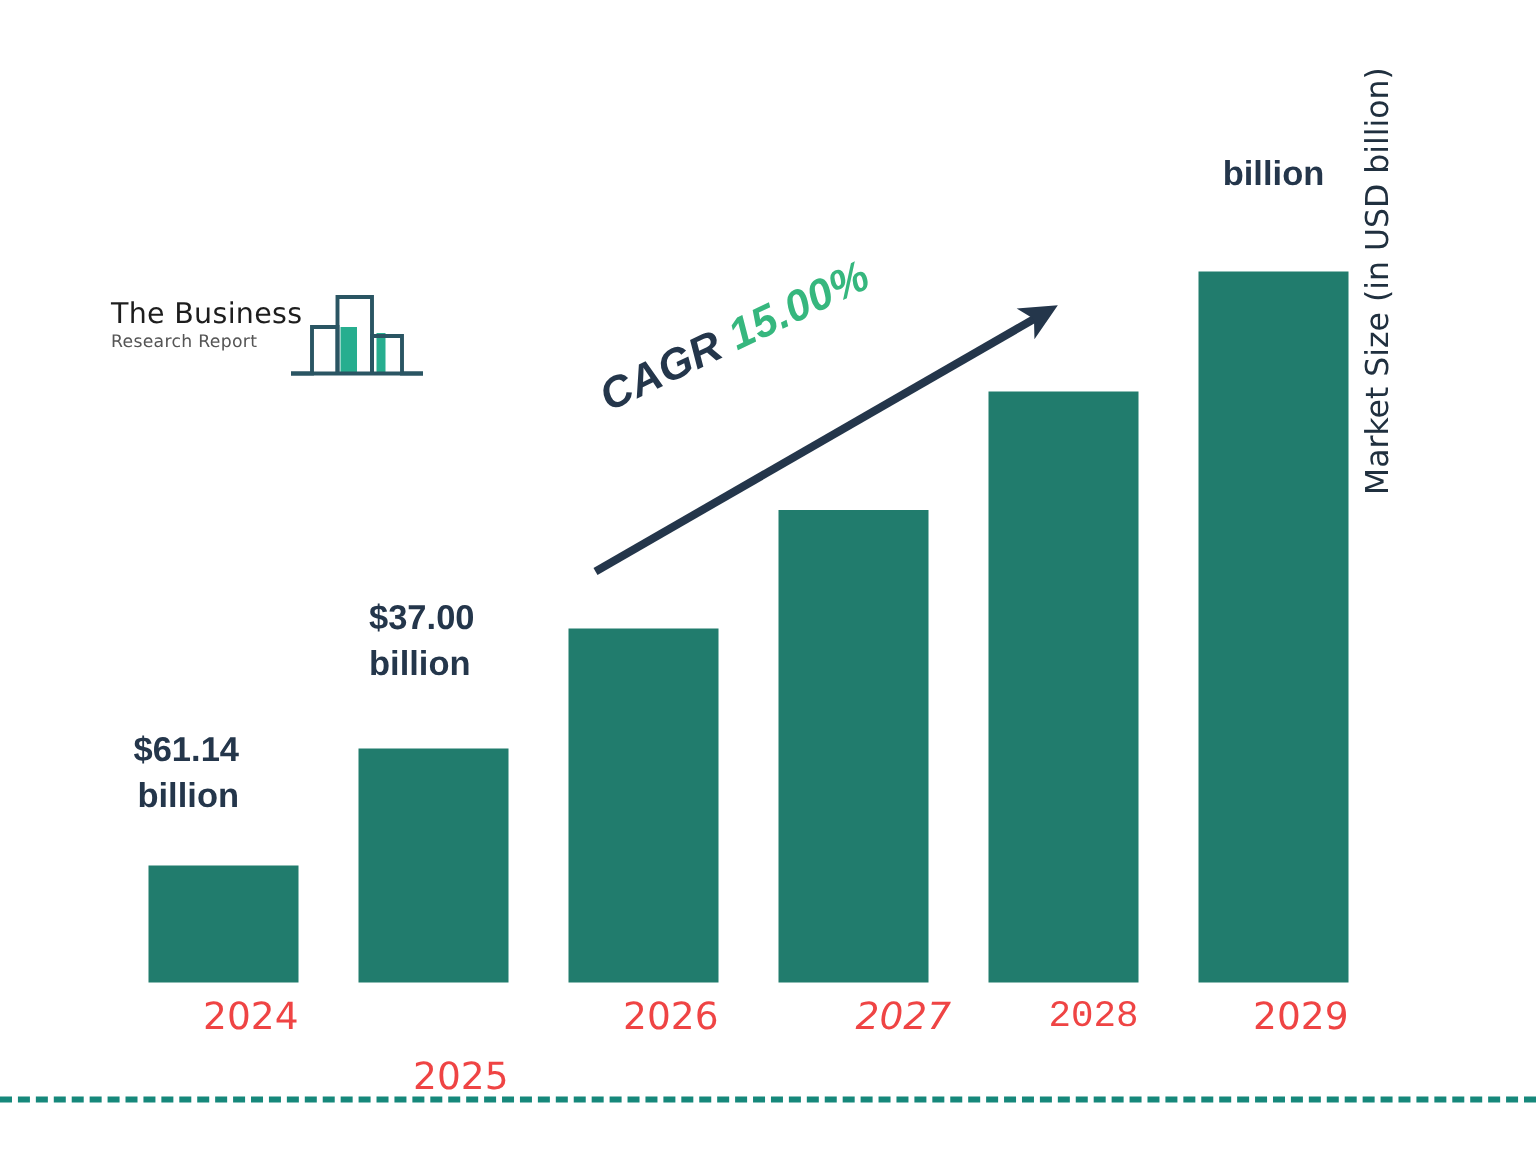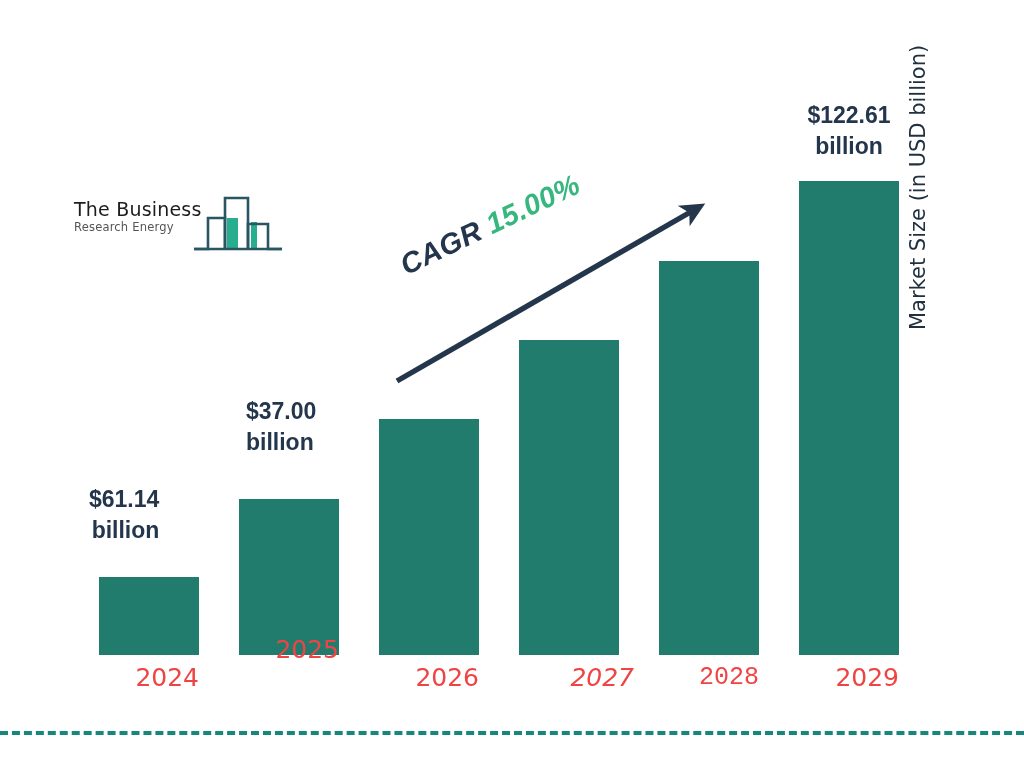--- a/index.html
+++ b/index.html
@@ -147,21 +147,21 @@
 </style>
 </head>
 <body>
 
 <div id="page">
 
 
   <div class="logo">
     <div class="logo-text-wrap">
       <div class="logo-line1">The Business</div>
-      <div class="logo-line2">Research Energy</div>
+      <div class="logo-line2">Research Report</div>
     </div>
     <div class="logo-mark">
       <svg width="92" height="62" viewBox="0 0 92 62">
         <path d="M2 57 H16 V26 H33 V57" fill="none" stroke="#2A5563" stroke-width="2.6"></path>
         <rect x="35" y="26" width="11" height="31" fill="#27AE8F"></rect>
         <path d="M33 57 V6 H56 V57" fill="none" stroke="#2A5563" stroke-width="2.6"></path>
         <rect x="59" y="30" width="6" height="27" fill="#27AE8F"></rect>
         <path d="M56 57 V32 H76 V57 H90" fill="none" stroke="#2A5563" stroke-width="2.6"></path>
         <path d="M2 57 H90" fill="none" stroke="#2A5563" stroke-width="2.6"></path>
       </svg>
@@ -179,40 +179,39 @@
     <div>$61.14</div>
     <div>billion</div>
   </div>
 
   <div class="bar-label" style="left:246px; top:396px;">
     <div>$37.00</div>
     <div>billion</div>
   </div>
 
   <div class="bar-label center" style="left:781px; top:100px; width:136px;">
-    <div>$122.61</div>
     <div>billion</div>
   </div>
 
   <svg class="arrow-svg">
     <defs>
       <marker id="ah" markerWidth="5.2" markerHeight="5.2" refX="2.6" refY="2.6" orient="auto">
         <path d="M0.4,0.4 L5,2.6 L0.4,4.8 L1.6,2.6 Z" fill="#24364B"></path>
       </marker>
     </defs>
     <line x1="397" y1="381" x2="694" y2="210" stroke="#24364B" stroke-width="5.4" stroke-linecap="butt" marker-end="url(#ah)"></line>
   </svg>
 
   <div class="cagr">
     <span class="lbl">CAGR</span>
     <span class="val">15.00%</span>
   </div>
 
   <div class="tick-label" style="left:99px; top:663px; width:100px;">2024</div>
-  <div class="tick-label" style="left:239px; top:635px; width:100px;">2025</div>
+  <div class="tick-label" style="left:239px; top:703px; width:100px;">2025</div>
   <div class="tick-label" style="left:379px; top:663px; width:100px;">2026</div>
   <div class="tick-label" style="left:534px; top:663px; width:100px;font-style:italic;">2027</div>
   <div class="tick-label" style="left:659px; top:663px; width:100px;font-family:Liberation Mono, monospace;">2028</div>
   <div class="tick-label" style="left:799px; top:663px; width:100px;">2029</div>
 
   <div class="ytitle">Market Size (in USD billion)</div>
 
   <div class="footer-rule"></div>
 
 </div>

